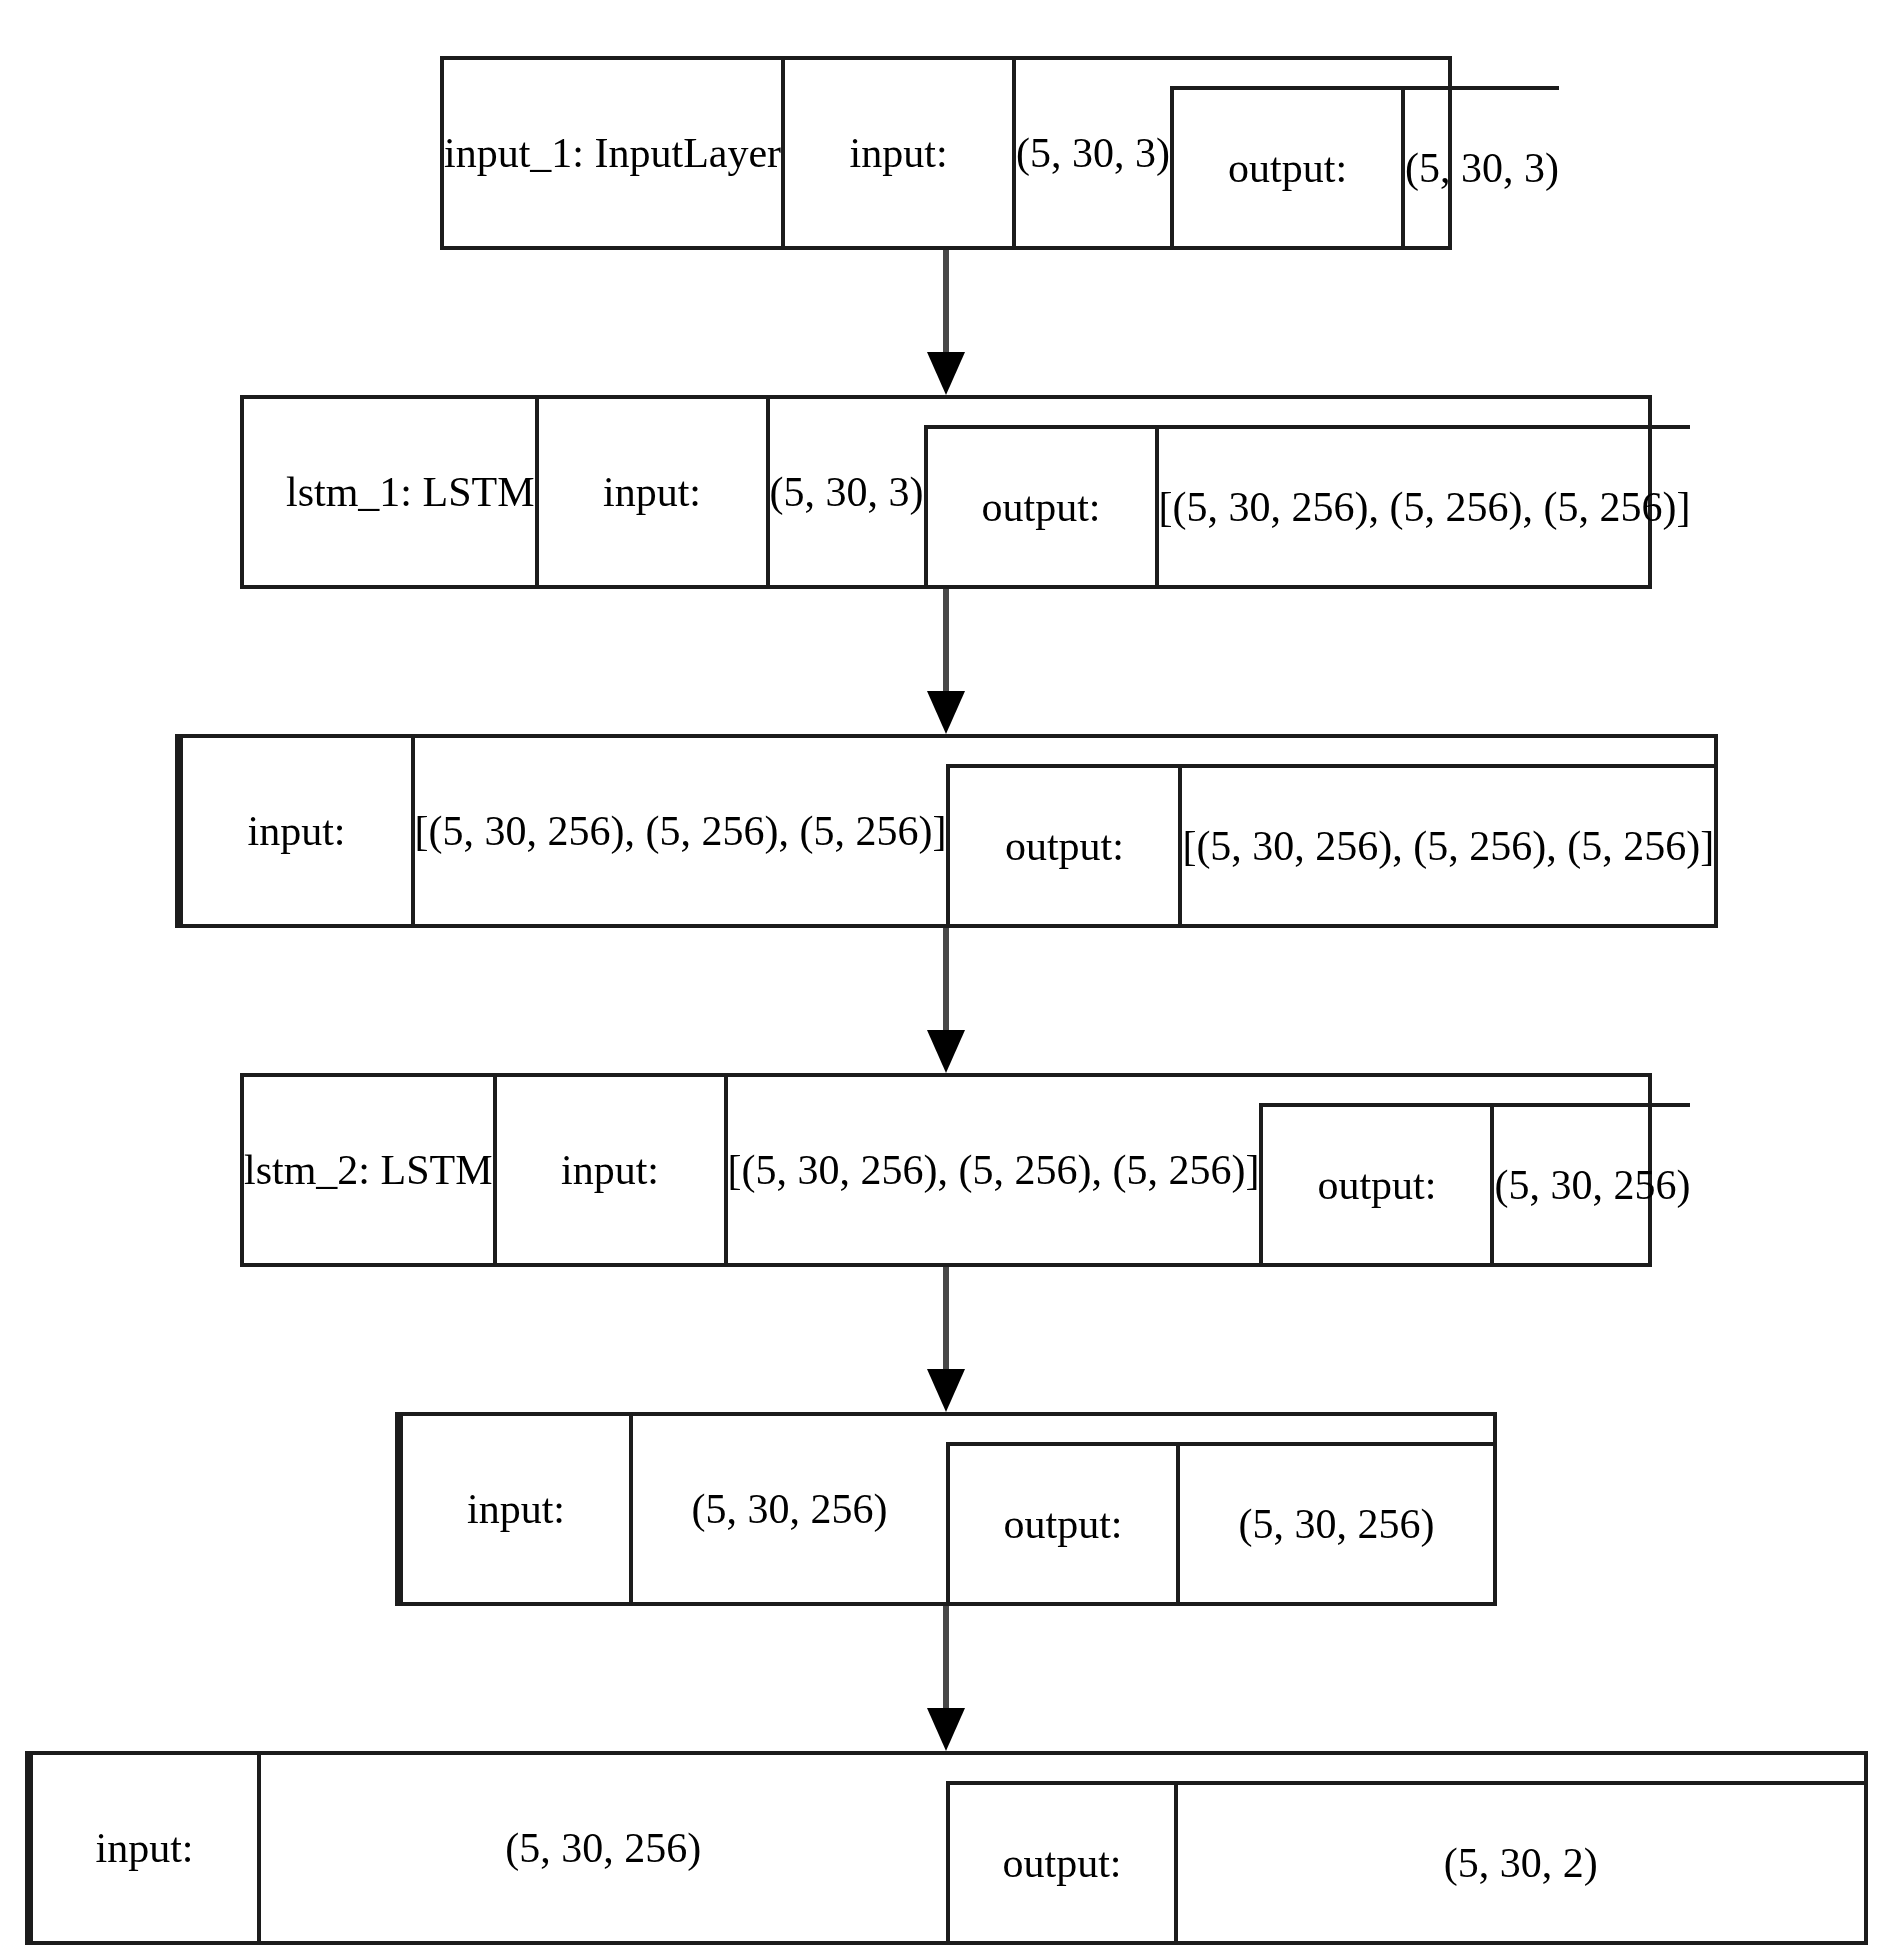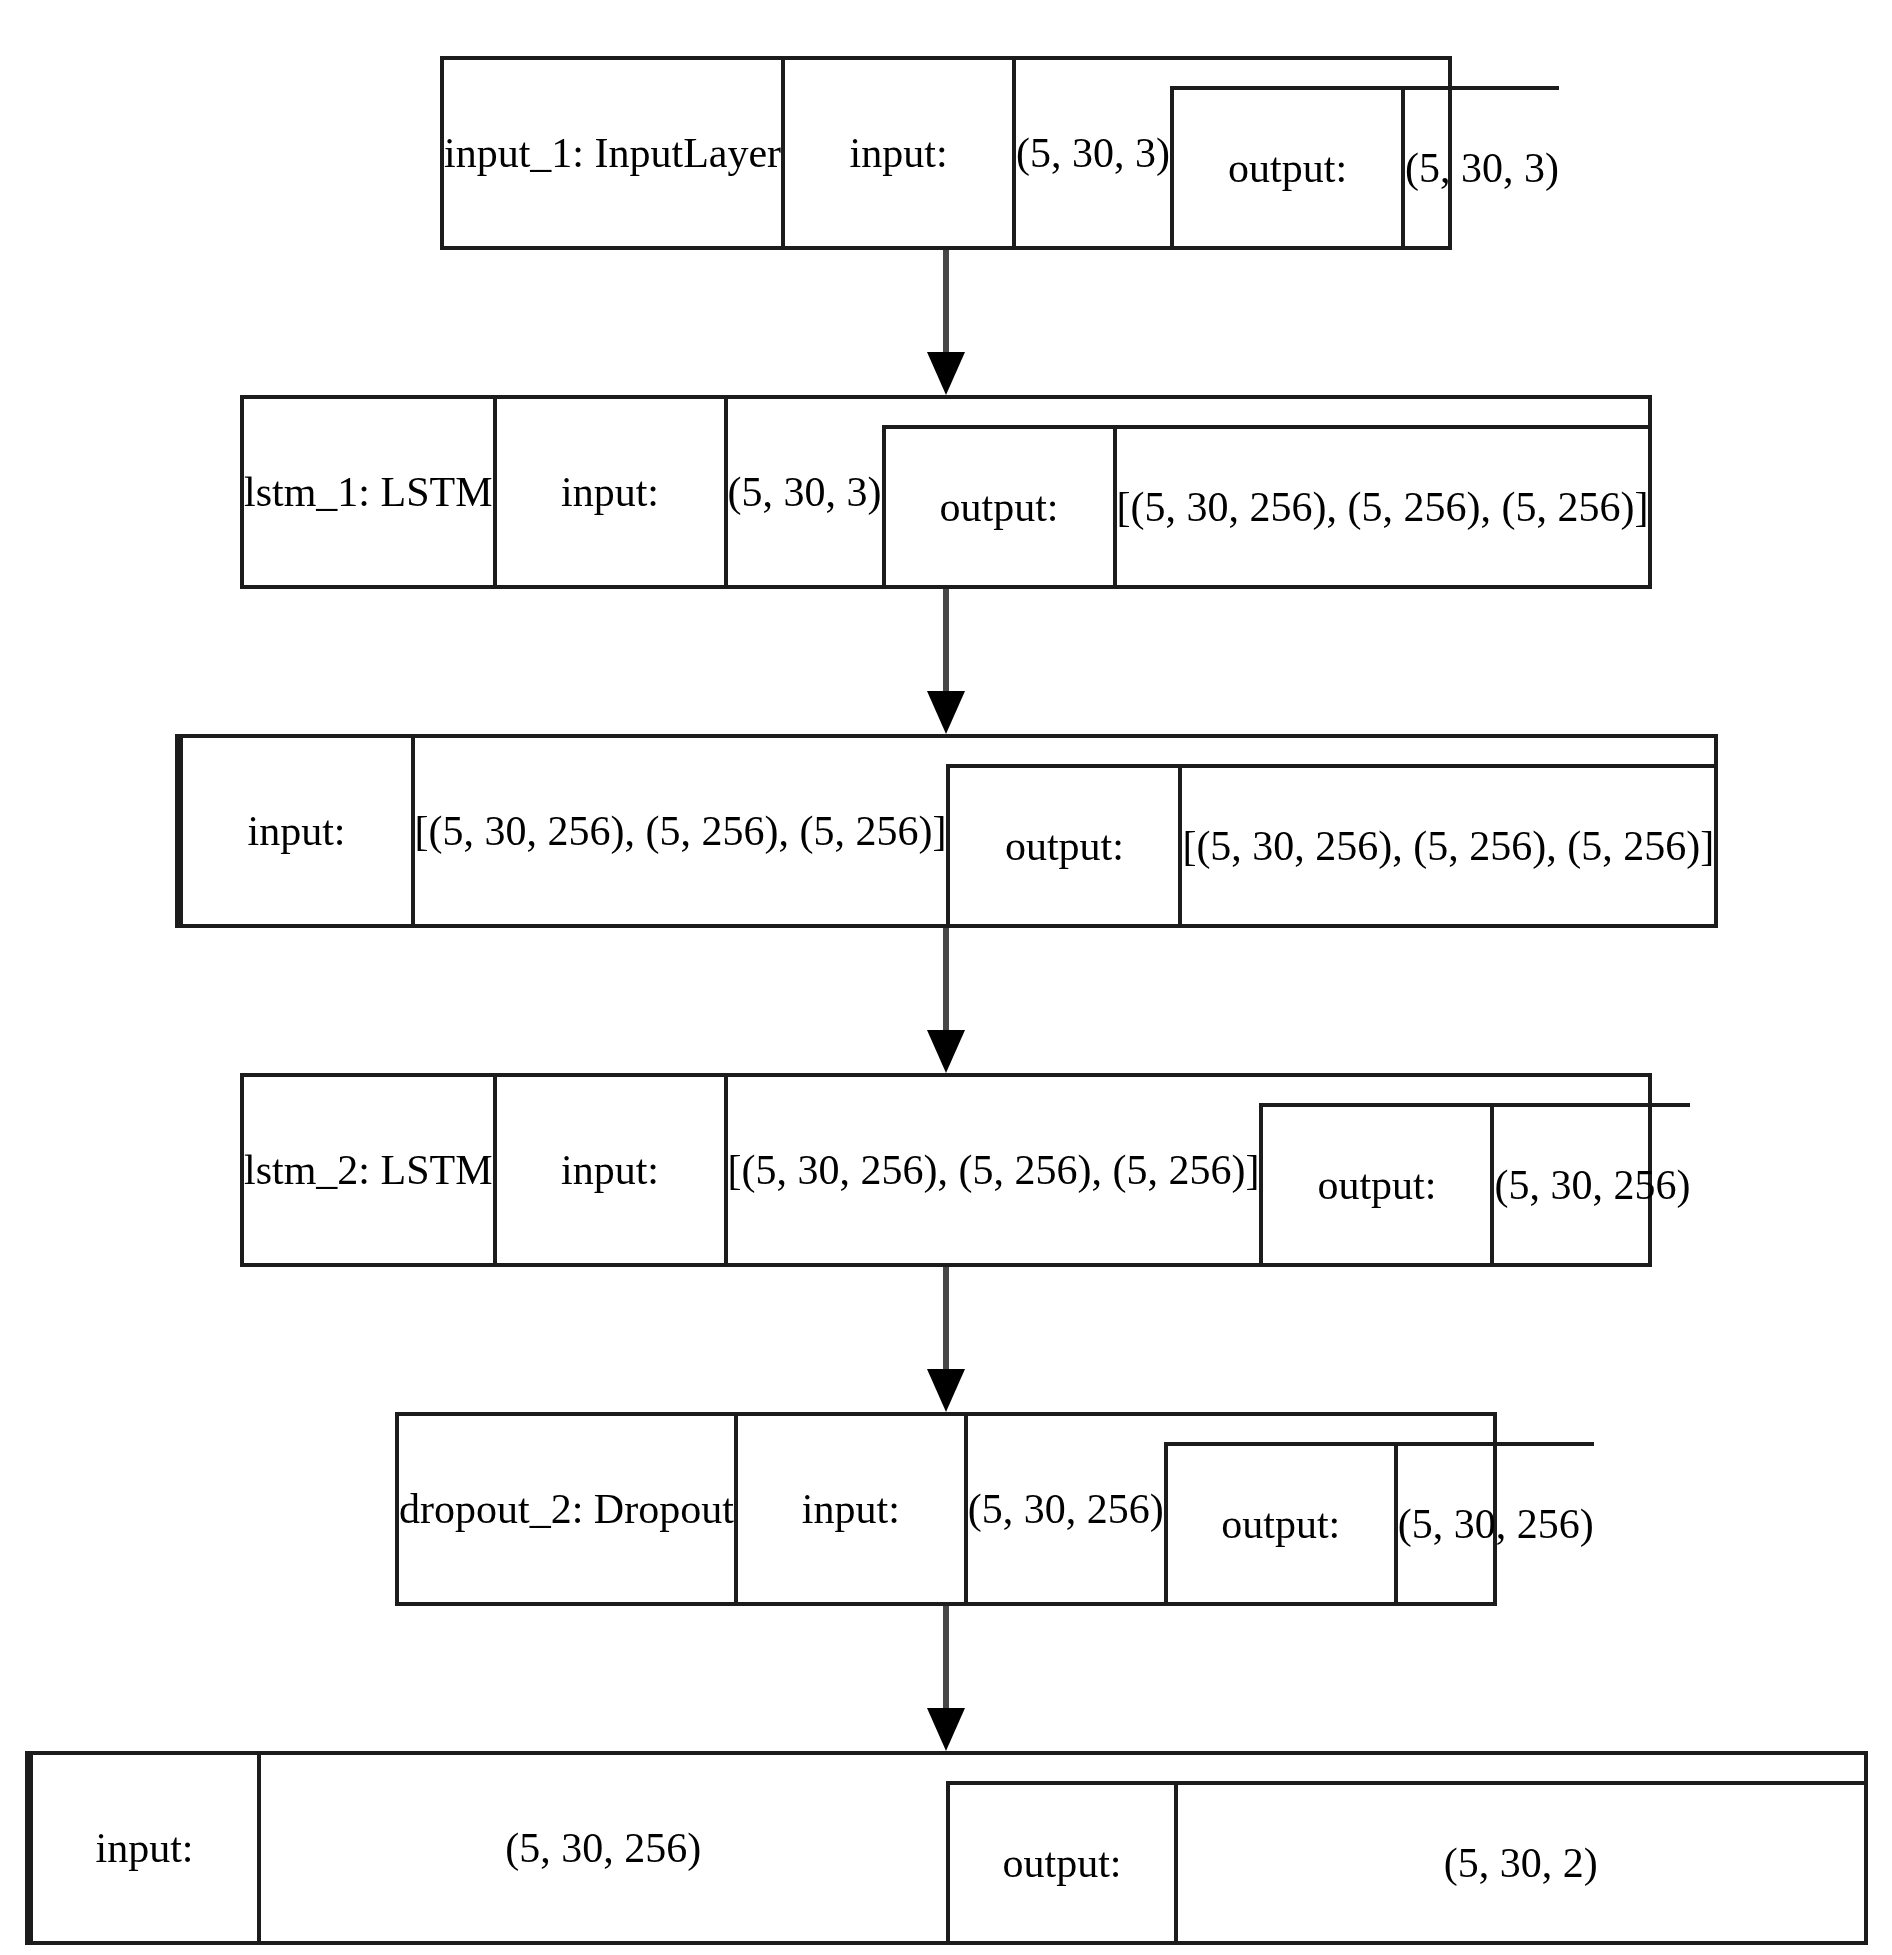--- a/index.html
+++ b/index.html
@@ -72,21 +72,21 @@
     height: 100%;
     text-align: right;
   }
 
   
   .n0 { width: 1012px; }
   .n0 .label-cell { width: 515px; }
   .n0 .key-cell   { width: 231px; }
 
   .n1 { width: 1412px; }
-  .n1 .label-cell { width: 399px; }
+  .n1 .label-cell { width: 399px; padding-left: 42px; }
   .n1 .key-cell   { width: 231px; }
 
   .n2 { width: 1543px; }
   .n2 .label-cell { width: 526px; }
   .n2 .key-cell   { width: 232px; }
 
   .n3 { width: 1412px; }
   .n3 .label-cell { width: 475px; }
   .n3 .key-cell   { width: 231px; }
 
@@ -194,21 +194,20 @@
       </div>
     </div>
   </div>
 
   <div class="arrow">
     <div class="arrow-shaft"></div>
     <div class="arrow-head"></div>
   </div>
 
   <div class="node n4">
-    <div class="cell label-cell">dropout_2: Dropout</div>
     <div class="io">
       <div class="io-row">
         <div class="cell key-cell">input:</div>
         <div class="cell val-cell">(5, 30, 256)</div>
       </div>
       <div class="io-row">
         <div class="cell key-cell">output:</div>
         <div class="cell val-cell">(5, 30, 256)</div>
       </div>
     </div>

